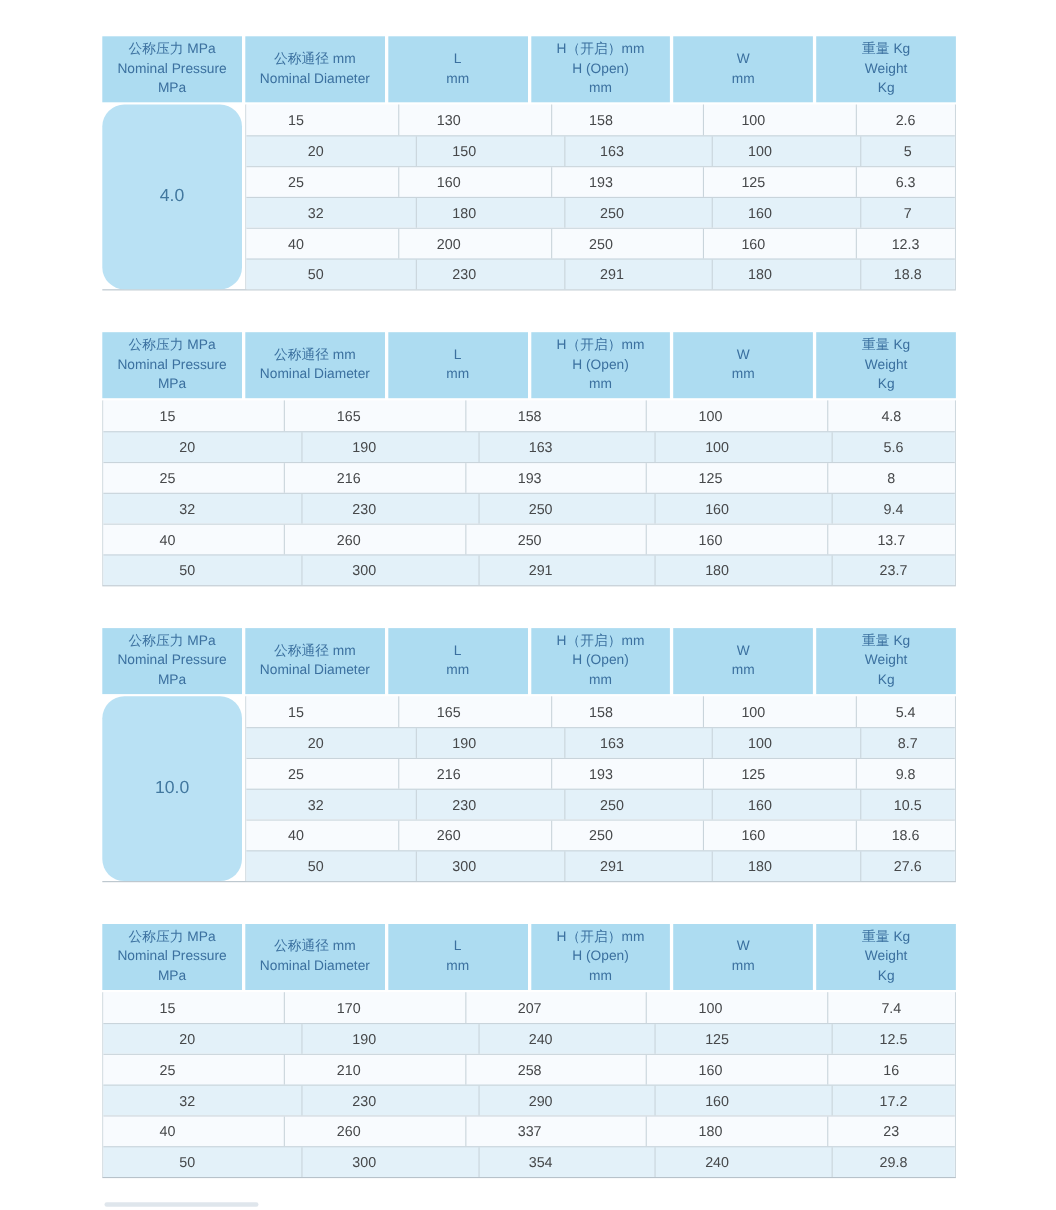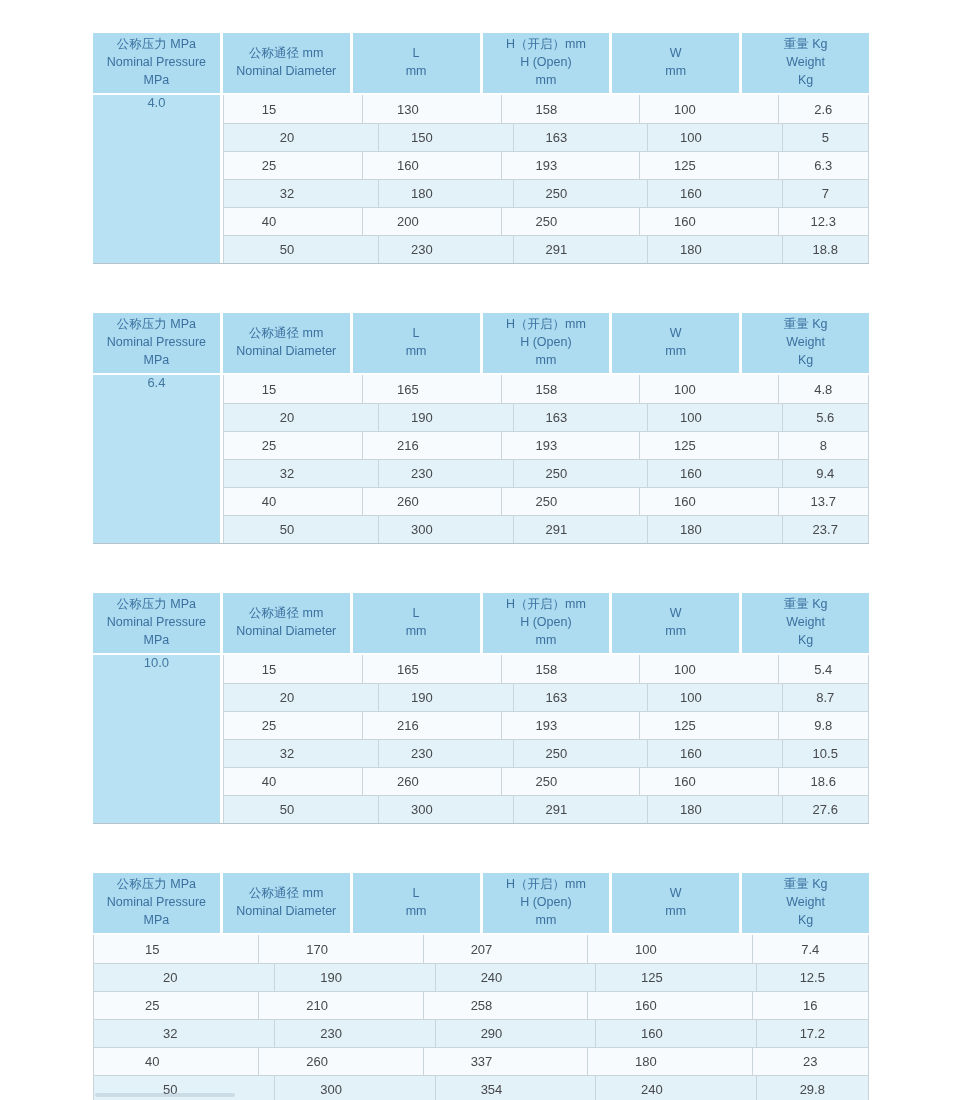--- a/index.html
+++ b/index.html
@@ -20,21 +20,21 @@
     background:var(--page-bg);
     font-family:"Liberation Sans","DejaVu Sans",sans-serif;
     overflow:hidden;position:relative;
   }
   .page{
     position:absolute;top:0;left:0;width:960px;height:1100px;
     padding:33px 0 0 93px;
   }
   .spec-table{
     width:776px;
-    margin-bottom:49px;
+    margin-bottom:38px;
   }
   .thead{
     display:grid;
     grid-template-columns:repeat(6,1fr);
     column-gap:3px;
   }
   .hcell{
     background:var(--header-bg);
     height:60px;
     display:flex;flex-direction:column;
@@ -47,23 +47,24 @@
   .tbody{
     display:flex;
     margin-top:2px;
     border-bottom:1px solid var(--bottom-border);
   }
   .pressure-cell{
     width:calc((100% - 15px)/6);
     flex:0 0 auto;
     margin-right:3px;
     background:var(--pressure-bg);
-    display:flex;justify-content:center;
+    display:flex;align-items:center;justify-content:center;
     color:var(--pressure-text);
-    font-size:13px;
+    font-size:16px;
+    border-radius:20px;
   }
   .rows{
     flex:1 1 auto;
     border-left:1px solid var(--grid-line);
     border-right:1px solid var(--grid-line);
   }
   .trow{
     display:grid;
     grid-template-columns:repeat(5,1fr);
     height:28px;
@@ -198,23 +199,20 @@
             <span>W</span>
             <span>mm</span>
           </div>
           <div class="hcell">
             <span>重量 Kg</span>
             <span>Weight</span>
             <span>Kg</span>
           </div>
         </div>
     <div class="tbody">
-      <div class="pressure-cell">
-        <span>6.4</span>
-      </div>
       <div class="rows">
             <div class="trow">
               <div class="tcell">15</div>
               <div class="tcell">165</div>
               <div class="tcell">158</div>
               <div class="tcell">100</div>
               <div class="tcell">4.8</div>
             </div>
             <div class="trow alt">
               <div class="tcell">20</div>

